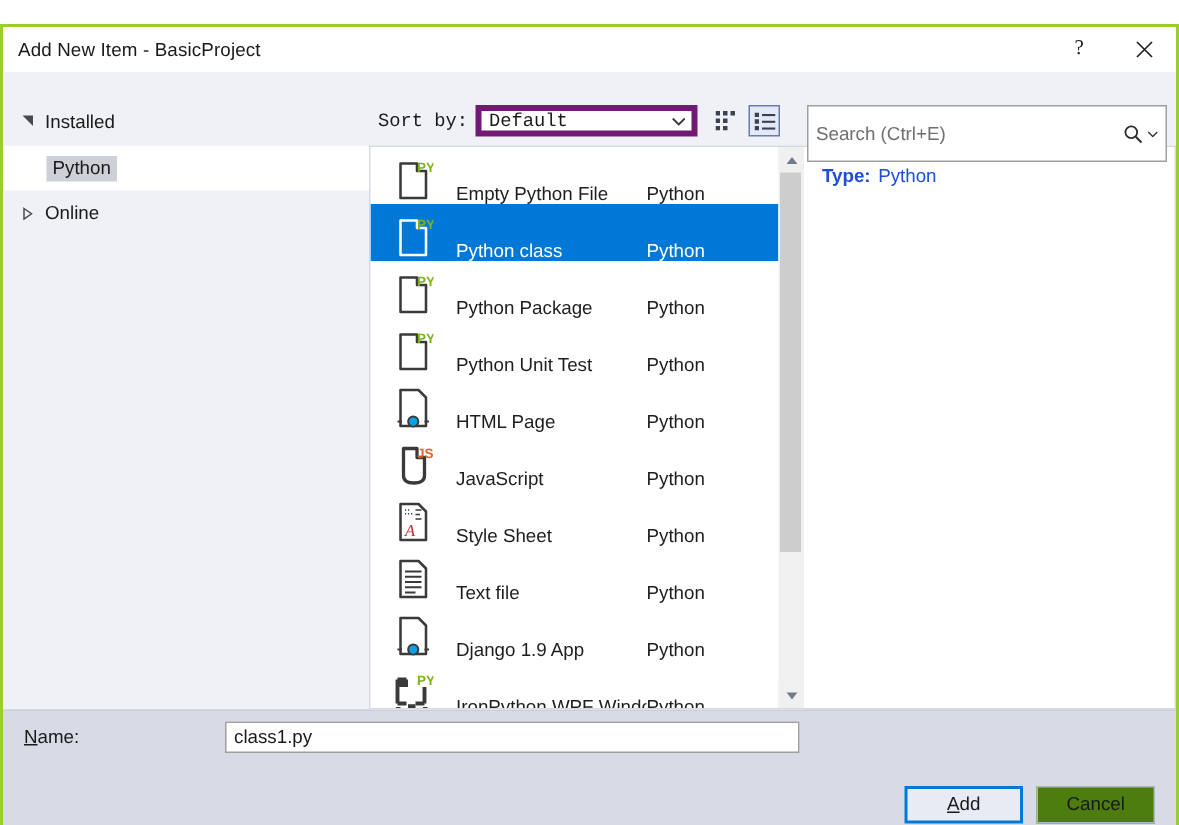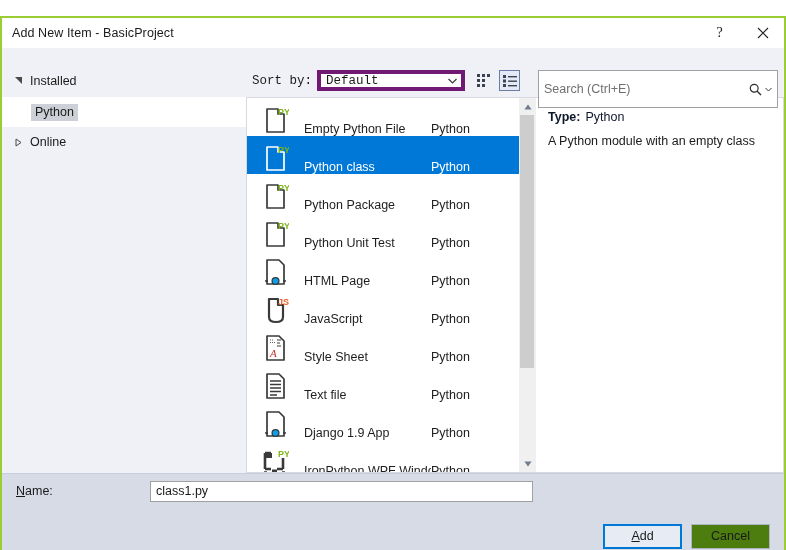--- a/index.html
+++ b/index.html
@@ -331,21 +331,21 @@
     background: #ffffff;
     border-top: 1px solid #d6d9e0;
     border-bottom: 1px solid #d6d9e0;
     border-right: 1px solid #d6d9e0;
     padding: 12px 10px 0 12px;
     box-sizing: border-box;
   }
   .detail-type-row {
     font-size: 12.5px;
     margin-bottom: 9px;
-    color: #0f172a;
+    color: #1d4ed8;
   }
   .detail-type-row b { font-weight: bold; }
   .detail-type-val { padding-left: 5px; }
   .detail-desc {
     font-size: 12.5px;
     color: #1a1a1a;
     line-height: 1.4;
   }
 
   
@@ -647,21 +647,20 @@
             <path d="M0.4 0.6 L7.6 0.6 L4 5.4 Z" fill="#707b8c"></path>
           </svg>
         </div>
       </div>
     </div>
 
     <div class="detailspanel">
       <div class="detail-type-row">
         <b>Type:</b><span class="detail-type-val">Python</span>
       </div>
-      <div class="detail-desc">A Python module with an empty class</div>
     </div>
   </div>
 
   <div class="namerow">
     <div class="name-label"><u>N</u><span>ame:</span></div>
     <input class="nameinput" type="text" value="class1.py" style="">
   </div>
 
   <div class="footer">
     <button class="btn default">

